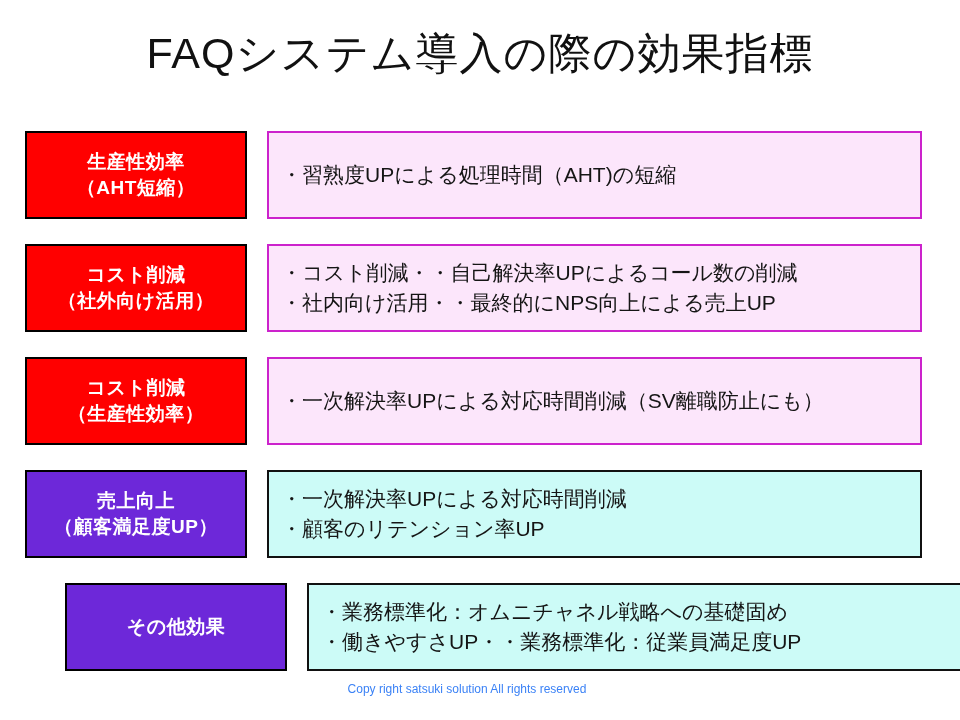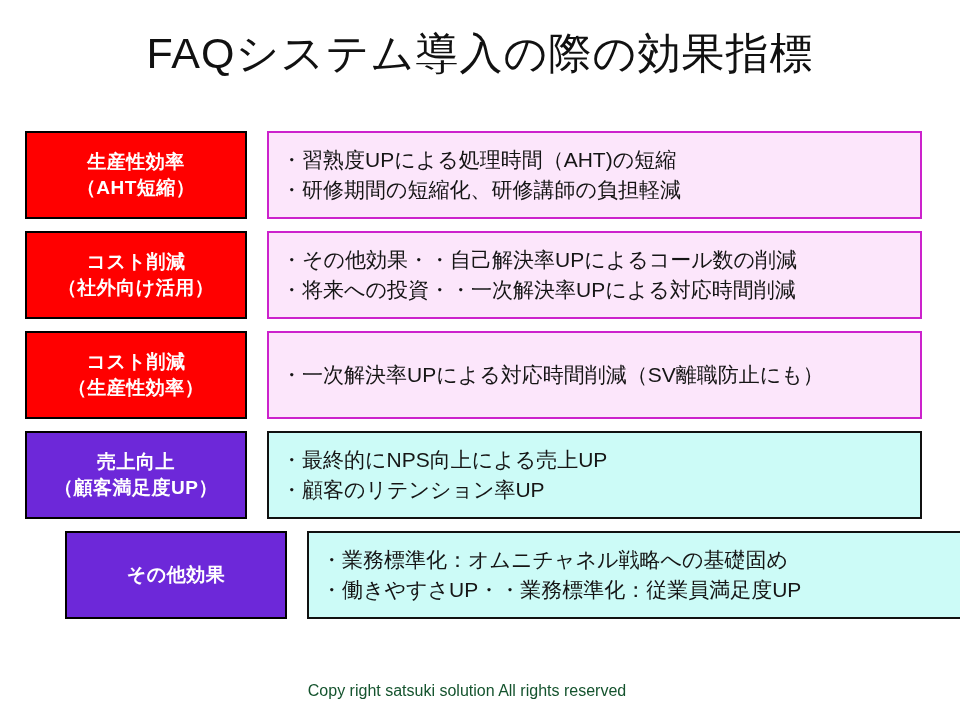--- a/index.html
+++ b/index.html
@@ -40,21 +40,21 @@
   .rows {
     position: absolute;
     left: 0;
     top: 131px;
     width: 960px;
   }
   .row {
     position: relative;
     display: flex;
     align-items: stretch;
-    margin-bottom: 12px;
+    margin-bottom: 25px;
     height: 88px;
   }
   .row:last-child {
     margin-bottom: 0;
     margin-left: 40px;
   }
 
   
   .label-box {
     position: absolute;
@@ -117,69 +117,68 @@
 
   
   .footer {
     position: absolute;
     left: 0;
     top: 682px;
     width: 960px;
     text-align: center;
     padding-right: 26px;
     box-sizing: border-box;
-    font-size: 16px;
-    color: #14532d;
+    font-size: 12px;
+    color: #3b82f6;
     white-space: nowrap;
   }
 </style>
 </head>
 <body>
 
 <div class="slide">
 
   <div class="slide-title">FAQシステム導入の際の効果指標</div>
 
   <div class="rows">
       <div class="row">
         <div class="label-box red">
           <span class="label-line">生産性効率</span>
           <span class="label-line">（AHT短縮）</span>
         </div>
         <div class="content-box pink">
           <div class="content-line">・習熟度UPによる処理時間（AHT)の短縮</div>
-          <div class="content-line">・研修期間の短縮化、研修講師の負担軽減</div>
         </div>
       </div>
       <div class="row">
         <div class="label-box red">
           <span class="label-line">コスト削減</span>
           <span class="label-line">（社外向け活用）</span>
         </div>
         <div class="content-box pink">
-          <div class="content-line">・その他効果・・自己解決率UPによるコール数の削減</div>
-          <div class="content-line">・将来への投資・・一次解決率UPによる対応時間削減</div>
+          <div class="content-line">・コスト削減・・自己解決率UPによるコール数の削減</div>
+          <div class="content-line">・社内向け活用・・最終的にNPS向上による売上UP</div>
         </div>
       </div>
       <div class="row">
         <div class="label-box red">
           <span class="label-line">コスト削減</span>
           <span class="label-line">（生産性効率）</span>
         </div>
         <div class="content-box pink">
           <div class="content-line">・一次解決率UPによる対応時間削減（SV離職防止にも）</div>
         </div>
       </div>
       <div class="row">
         <div class="label-box blue">
           <span class="label-line">売上向上</span>
           <span class="label-line">（顧客満足度UP）</span>
         </div>
         <div class="content-box cyan">
-          <div class="content-line">・最終的にNPS向上による売上UP</div>
+          <div class="content-line">・一次解決率UPによる対応時間削減</div>
           <div class="content-line">・顧客のリテンション率UP</div>
         </div>
       </div>
       <div class="row">
         <div class="label-box blue">
           <span class="label-line">その他効果</span>
         </div>
         <div class="content-box cyan">
           <div class="content-line">・業務標準化：オムニチャネル戦略への基礎固め</div>
           <div class="content-line">・働きやすさUP・・業務標準化：従業員満足度UP</div>

